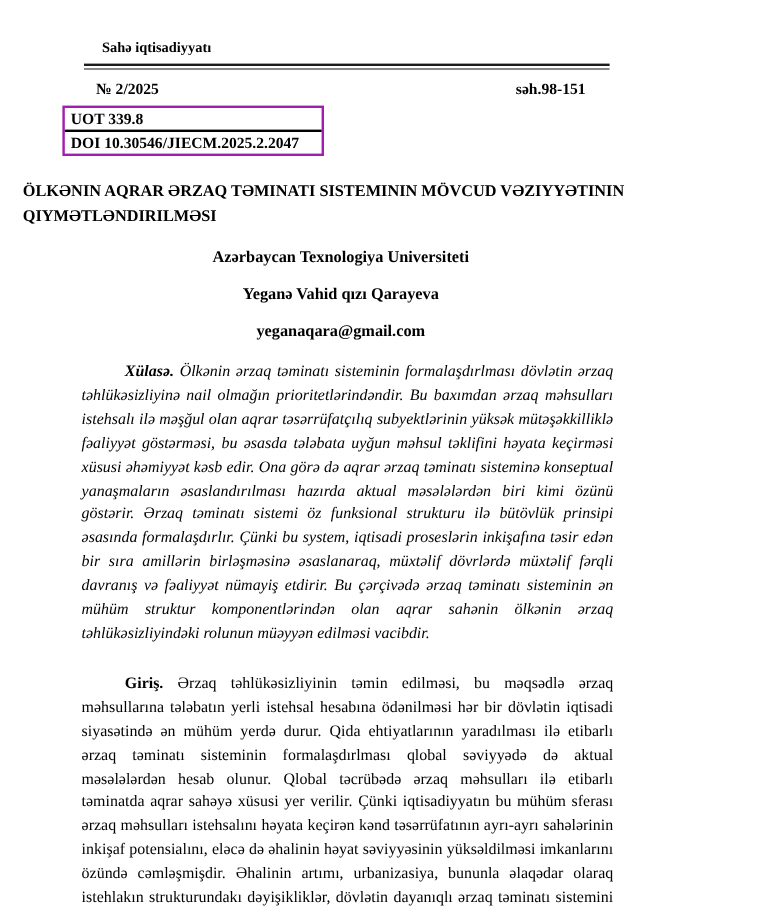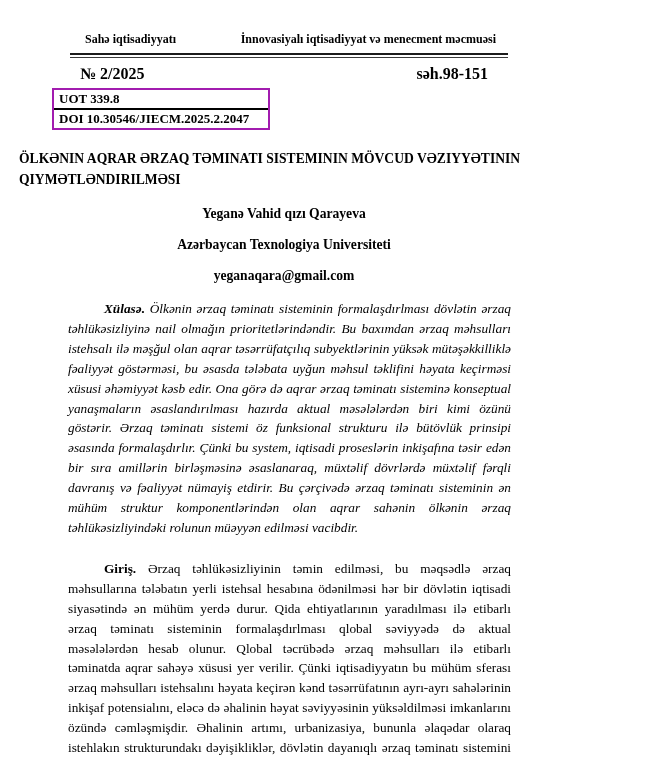--- a/index.html
+++ b/index.html
@@ -21,21 +21,21 @@
   }
   .rule-double {
     margin: 7px 60px 0 70px;
     height: 2px;
     border-top: 2px solid #1c1c1c;
     border-bottom: 1px solid #3a3a3a;
   }
   .issue-row {
     display: flex; justify-content: space-between; align-items: flex-end;
     margin: 8px 80px 0 80px;
-    font-weight: bold; font-size: 16px; line-height: 16px;
+    font-weight: bold; font-size: 13px; line-height: 16px;
   }
   .code-table {
     margin: 6px 0 0 52px;
     width: 214px;
     border: 2px solid #a21caf;
     font-weight: bold; font-size: 13px;
   }
   .code-row { padding: 1px 5px 2px 5px; line-height: 15px; }
   .code-row + .code-row { border-top: 2px solid #000; }
 
@@ -63,39 +63,38 @@
   .abstract-block { margin-top: 12px; }
   .intro-block { margin-top: 21px; }
 </style>
 </head>
 <body>
 
 <div class="page">
 
   <div class="jheader">
     <span>Sahə iqtisadiyyatı</span>
-    <span>İnnovasiyalı iqtisadiyyat və menecment məcmuəsi</span>
   </div>
 
   <div class="rule-double"></div>
 
   <div class="issue-row">
     <span>№ 2/2025</span>
     <span>səh.98-151</span>
   </div>
 
   <div class="code-table">
     <div class="code-row">UOT 339.8</div>
     <div class="code-row">DOI 10.30546/JIECM.2025.2.2047</div>
   </div>
 
   <div class="title">ÖLKƏNIN AQRAR ƏRZAQ TƏMINATI SISTEMININ MÖVCUD VƏZIYYƏTININ QIYMƏTLƏNDIRILMƏSI</div>
 
+  <div class="center-line">Azərbaycan Texnologiya Universiteti</div>
   <div class="center-line">Yeganə Vahid qızı Qarayeva</div>
-  <div class="center-line">Azərbaycan Texnologiya Universiteti</div>
   <div class="center-line">yeganaqara@gmail.com</div>
 
   <div class="bodytext">
 
     <div class="abstract-block">
       <p class="para italic"><span class="lead">Xülasə.</span> <span>Ölkənin ərzaq təminatı sisteminin formalaşdırlması dövlətin ərzaq təhlükəsizliyinə nail olmağın prioritetlərindəndir. Bu baxımdan ərzaq məhsulları istehsalı ilə məşğul olan aqrar təsərrüfatçılıq subyektlərinin yüksək mütəşəkkilliklə fəaliyyət göstərməsi, bu əsasda tələbata uyğun məhsul təklifini həyata keçirməsi xüsusi əhəmiyyət kəsb edir. Ona görə də aqrar ərzaq təminatı sisteminə konseptual yanaşmaların əsaslandırılması hazırda aktual məsələlərdən biri kimi özünü göstərir. Ərzaq təminatı sistemi öz funksional strukturu ilə bütövlük prinsipi əsasında formalaşdırlır. Çünki bu system, iqtisadi proseslərin inkişafına təsir edən bir sıra amillərin birləşməsinə əsaslanaraq, müxtəlif dövrlərdə müxtəlif fərqli davranış və fəaliyyət nümayiş etdirir. Bu çərçivədə ərzaq təminatı sisteminin ən mühüm struktur komponentlərindən olan aqrar sahənin ölkənin ərzaq təhlükəsizliyindəki rolunun müəyyən edilməsi vacibdir.</span></p>
     </div>
 
     <div class="intro-block">
       <p class="para"><span class="lead">Giriş.</span> <span>Ərzaq təhlükəsizliyinin təmin edilməsi, bu məqsədlə ərzaq məhsullarına tələbatın yerli istehsal hesabına ödənilməsi hər bir dövlətin iqtisadi siyasətində ən mühüm yerdə durur. Qida ehtiyatlarının yaradılması ilə etibarlı ərzaq təminatı sisteminin formalaşdırlması qlobal səviyyədə də aktual məsələlərdən hesab olunur. Qlobal təcrübədə ərzaq məhsulları ilə etibarlı təminatda aqrar sahəyə xüsusi yer verilir. Çünki iqtisadiyyatın bu mühüm sferası ərzaq məhsulları istehsalını həyata keçirən kənd təsərrüfatının ayrı-ayrı sahələrinin inkişaf potensialını, eləcə də əhalinin həyat səviyyəsinin yüksəldilməsi imkanlarını özündə cəmləşmişdir. Əhalinin artımı, urbanizasiya, bununla əlaqədar olaraq istehlakın strukturundakı dəyişikliklər, dövlətin dayanıqlı ərzaq təminatı sistemini yaratmaq qabiliyyətini şərtləndirir [3, s.29]. Bu problemləri hərtərəfli və davamlı şəkildə həlli, geniş və müxtəlif mürəkkəblik səviyyələrini əhatə edən sistemli yanaşma tələb edir.</span></p>

